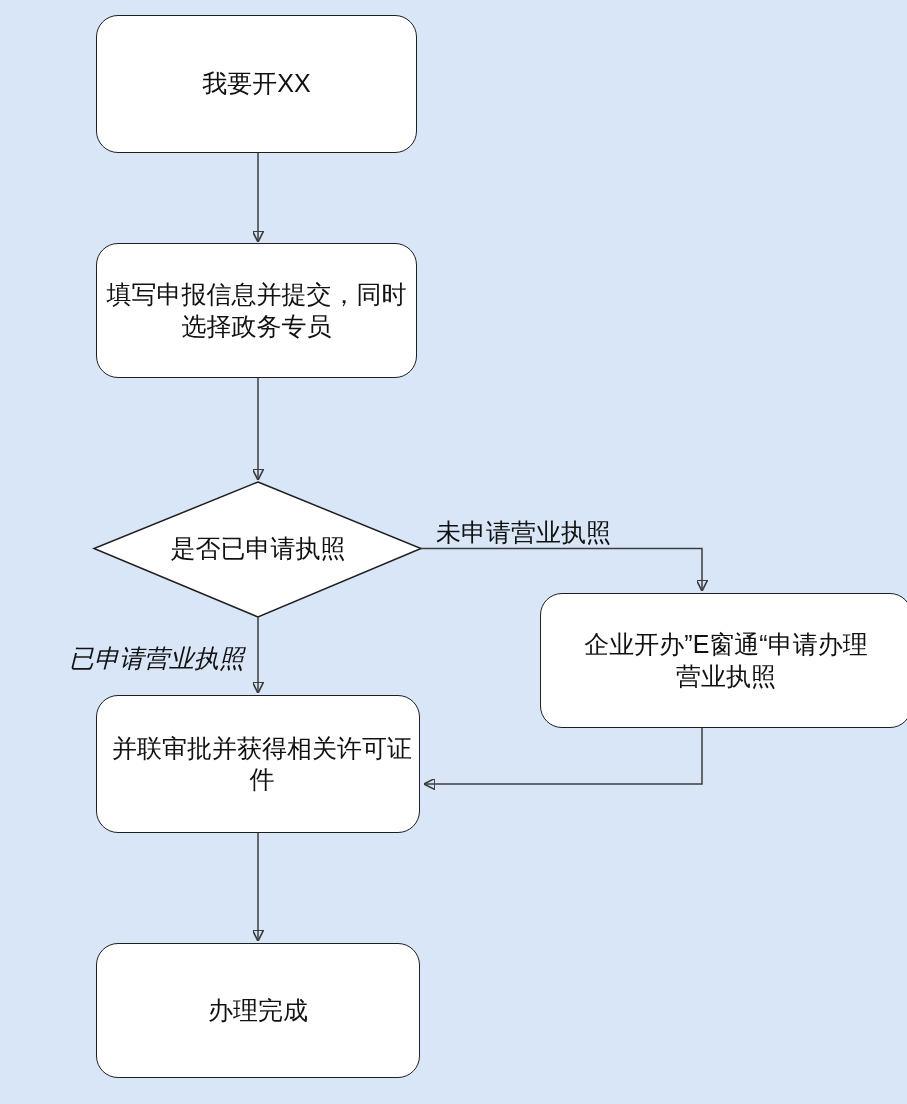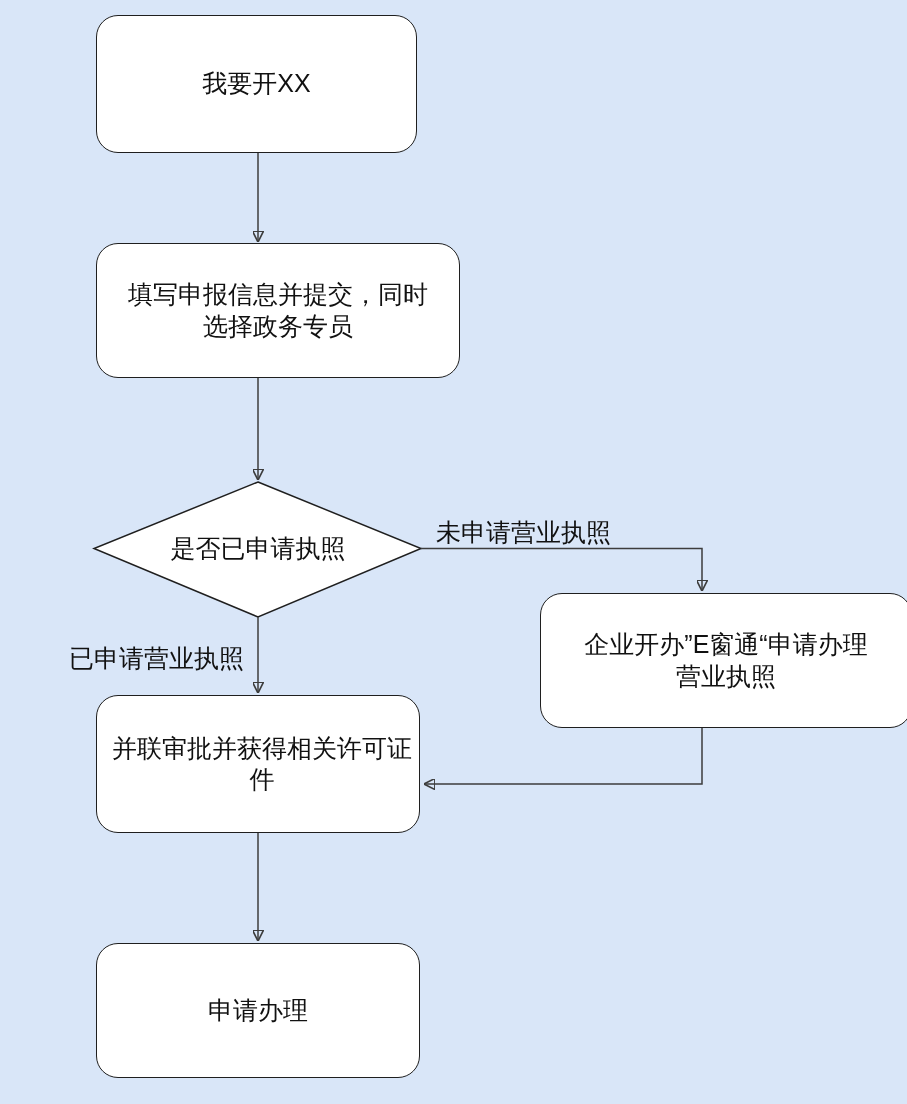--- a/index.html
+++ b/index.html
@@ -53,27 +53,27 @@
     display: flex;
     align-items: center;
     justify-content: center;
   }
   .edge-label {
     position: absolute;
     white-space: nowrap;
   }
   
   .node-start    { left: 96px;  top: 15px;  width: 321px; height: 138px; }
-  .node-fillinfo { left: 96px;  top: 243px; width: 364px; height: 135px; }
+  .node-fillinfo { left: 96px;  top: 243px; width: 321px; height: 135px; }
   .node-ewindow  { left: 540px; top: 593px; width: 372px; height: 135px; }
   .node-approval { left: 96px;  top: 695px; width: 324px; height: 138px; padding-left: 8px; }
   .node-done     { left: 96px;  top: 943px; width: 324px; height: 135px; }
   .diamond-label-wrap { left: 98px; top: 533px; width: 320px; height: 32px; }
   .edge-label-no  { left: 436px; top: 517px; }
-  .edge-label-yes { left: 69px;  top: 643px; }
+  .edge-label-yes { left: 69px;  top: 643px; font-style: italic; }
 </style>
 </head>
 <body>
 
 <div class="canvas">
 
   <svg class="connectors" width="907" height="1104" viewBox="0 0 907 1104">
     <defs>
       <marker id="arrow" viewBox="0 0 10 10" refX="9" refY="5" markerWidth="11" markerHeight="11" orient="auto-start-reverse" markerUnits="userSpaceOnUse">
         <path d="M0,0 L10,5 L0,10 z" fill="#3d3d3d" stroke="none"></path>
@@ -107,20 +107,20 @@
     <span class="node-label">企业开办”E窗通“申请办理
 营业执照</span>
   </div>
 
   <div class="node node-approval">
     <span class="node-label">并联审批并获得相关许可证
 件</span>
   </div>
 
   <div class="node node-done">
-    <span class="node-label">申请办理</span>
+    <span class="node-label">办理完成</span>
   </div>
 
   <div class="edge-label edge-label-no">未申请营业执照</div>
 
   <div class="edge-label edge-label-yes">已申请营业执照</div>
 
 </div>
 
 </body></html>

